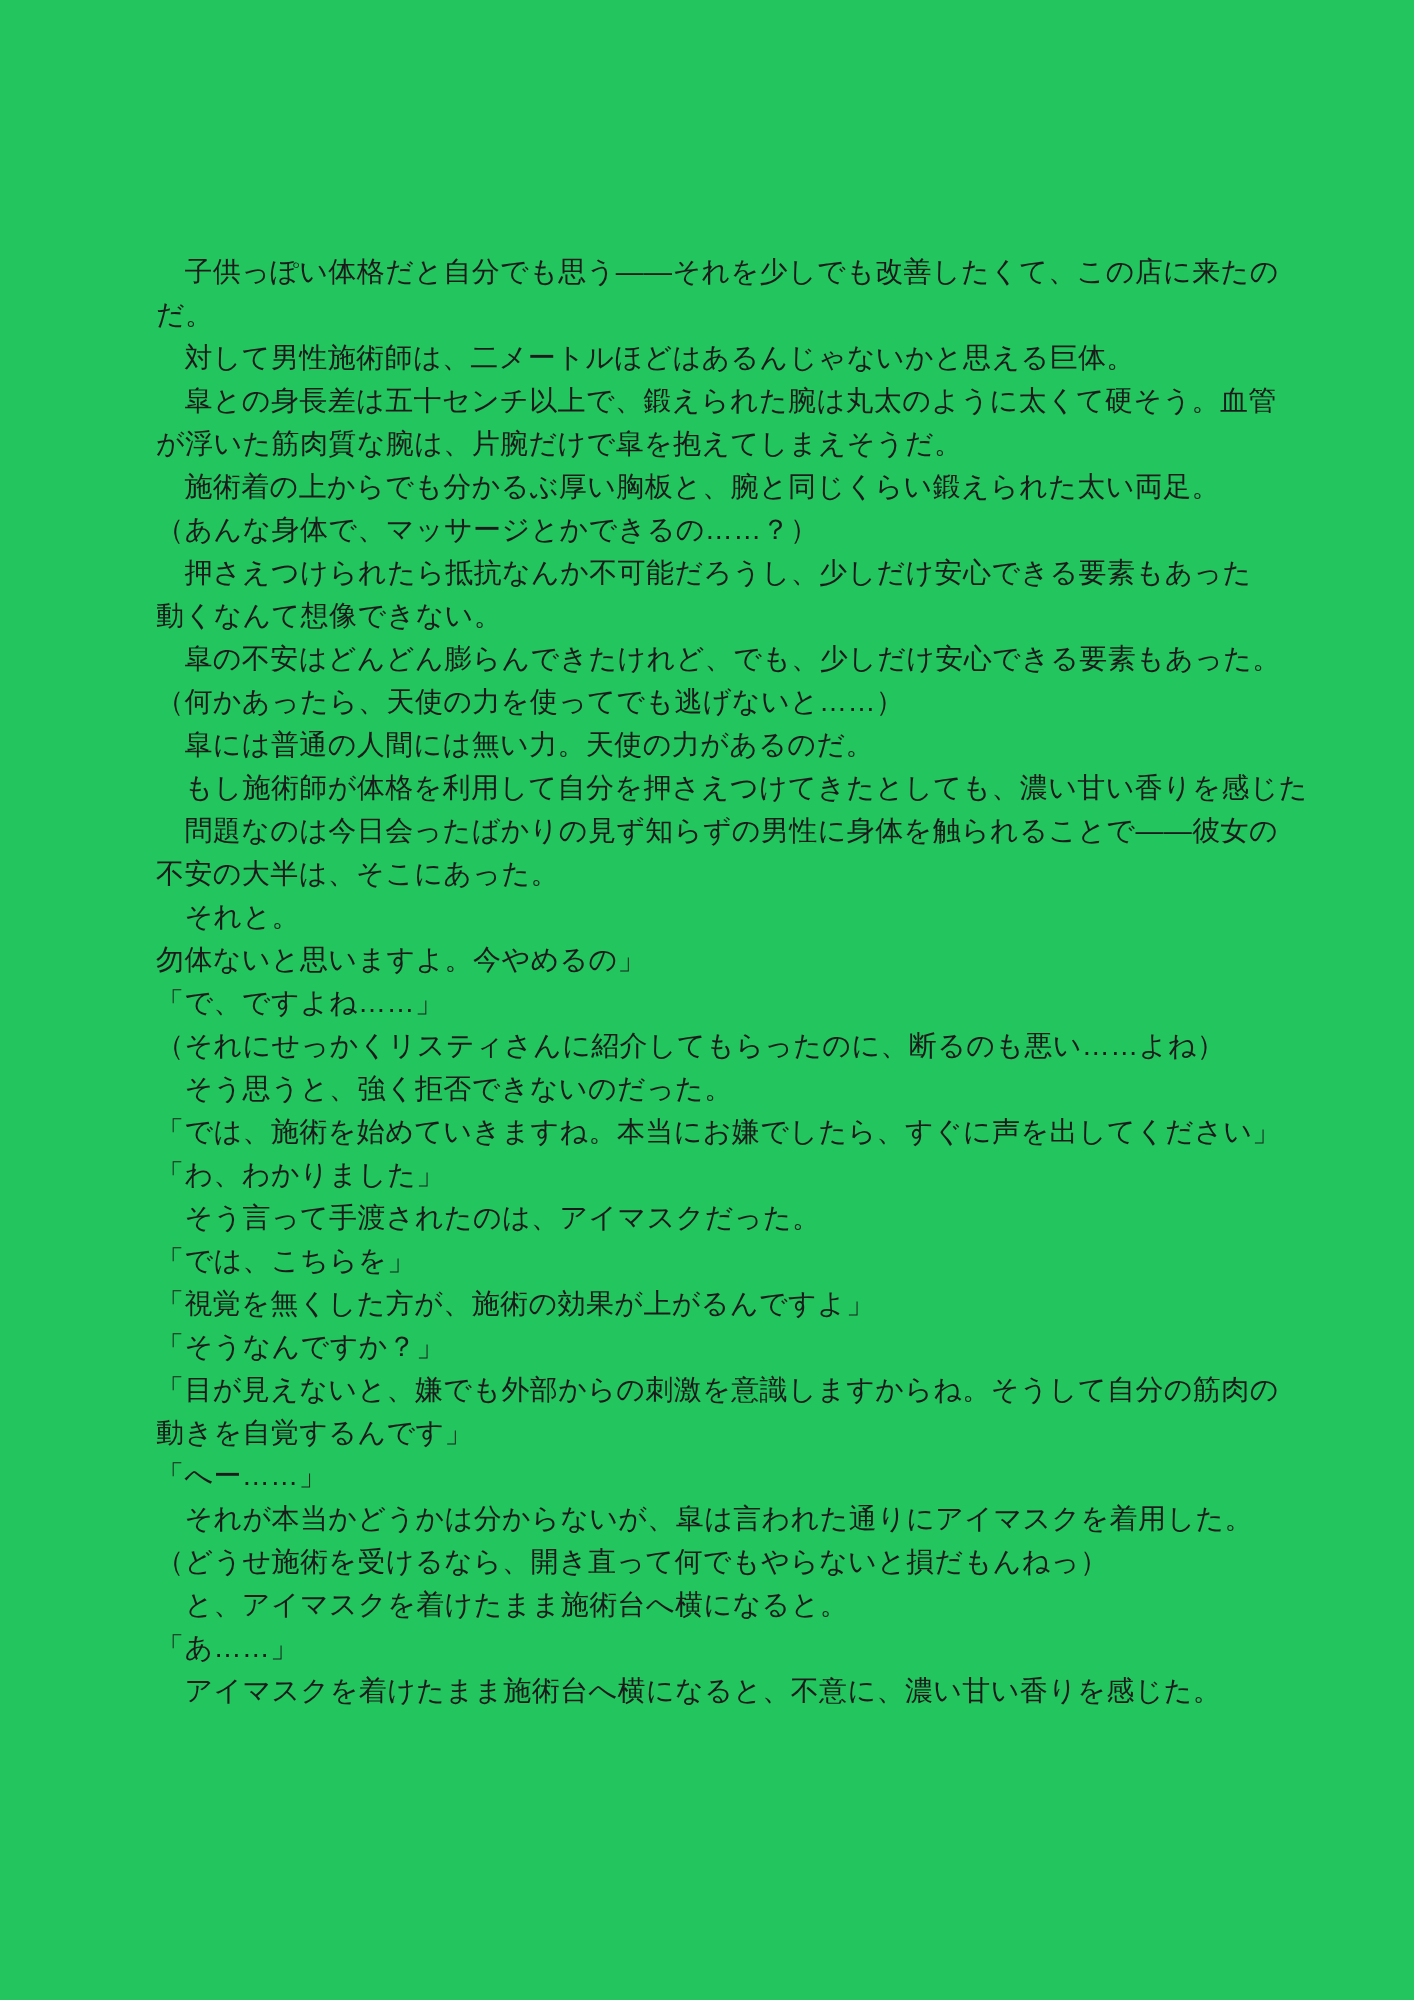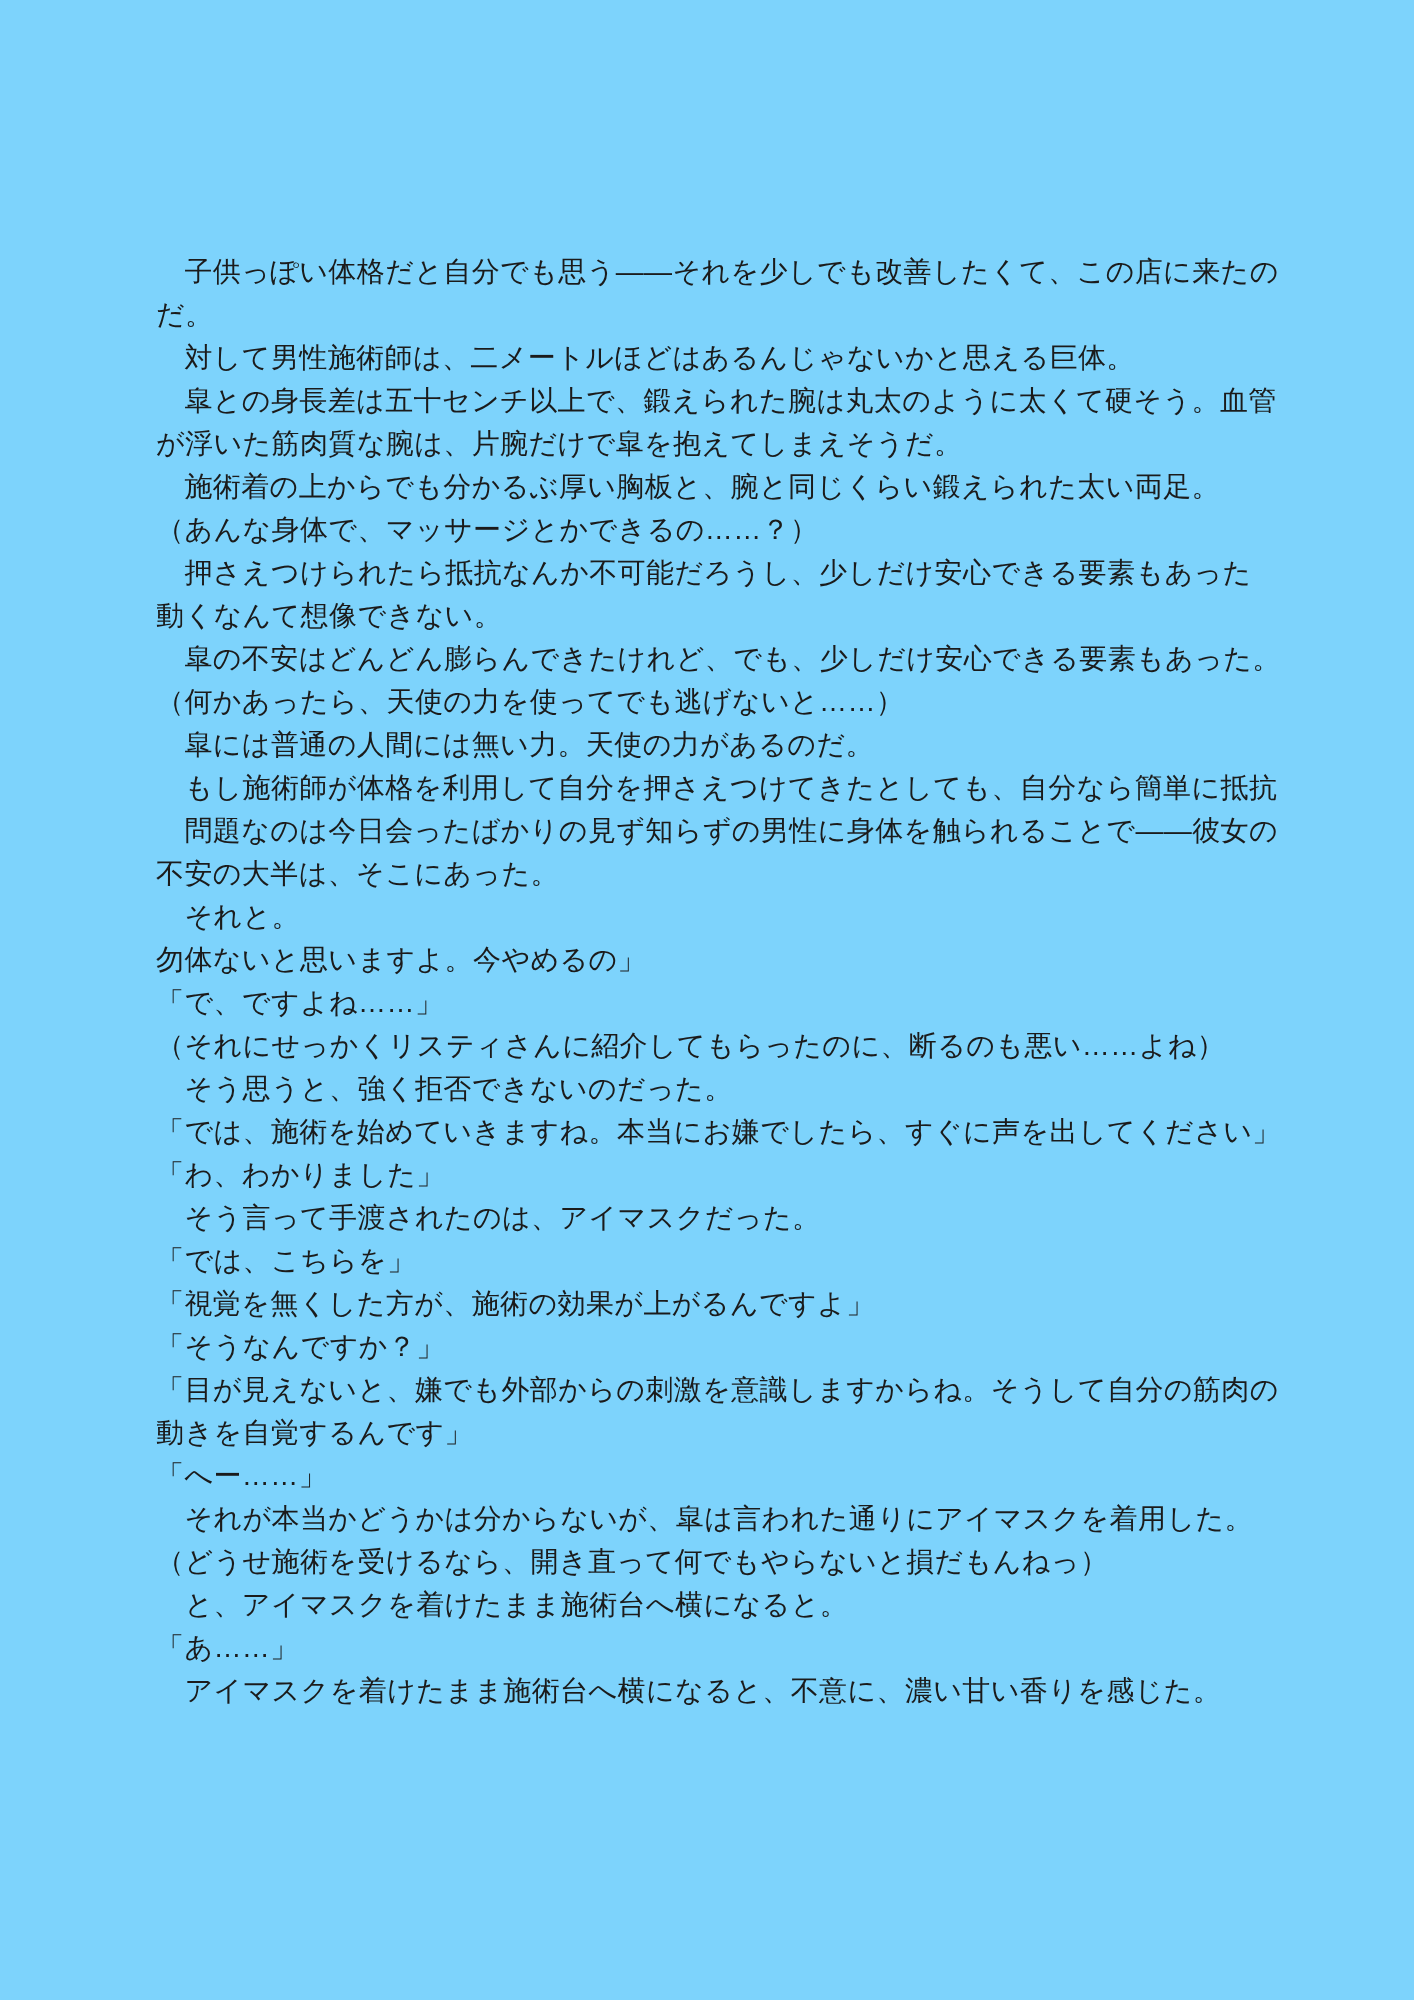--- a/index.html
+++ b/index.html
@@ -10,21 +10,21 @@
   body {
     width: 1414px;
     height: 2000px;
     position: relative;
     font-family: "Liberation Sans", sans-serif;
     overflow: hidden;
   }
   .page {
     position: absolute;
     inset: 0;
-    background: #7dd3fc;
+    background: #22c55e;
   }
   .text-block {
     position: absolute;
     left: 156px;
     top: 250px;
     width: 1104px;
   }
   .line {
     font-size: 28px;
     line-height: 43px;
@@ -45,21 +45,21 @@
     <div class="line">　対して男性施術師は、二メートルほどはあるんじゃないかと思える巨体。</div>
     <div class="line">　皐との身長差は五十センチ以上で、鍛えられた腕は丸太のように太くて硬そう。血管</div>
     <div class="line">が浮いた筋肉質な腕は、片腕だけで皐を抱えてしまえそうだ。</div>
     <div class="line">　施術着の上からでも分かるぶ厚い胸板と、腕と同じくらい鍛えられた太い両足。</div>
     <div class="line">（あんな身体で、マッサージとかできるの……？）</div>
     <div class="line">　押さえつけられたら抵抗なんか不可能だろうし、少しだけ安心できる要素もあった</div>
     <div class="line">動くなんて想像できない。</div>
     <div class="line">　皐の不安はどんどん膨らんできたけれど、でも、少しだけ安心できる要素もあった。</div>
     <div class="line">（何かあったら、天使の力を使ってでも逃げないと……）</div>
     <div class="line">　皐には普通の人間には無い力。天使の力があるのだ。</div>
-    <div class="line">　もし施術師が体格を利用して自分を押さえつけてきたとしても、自分なら簡単に抵抗</div>
+    <div class="line">　もし施術師が体格を利用して自分を押さえつけてきたとしても、濃い甘い香りを感じた</div>
     <div class="line">　問題なのは今日会ったばかりの見ず知らずの男性に身体を触られることで——彼女の</div>
     <div class="line">不安の大半は、そこにあった。</div>
     <div class="line">　それと。</div>
     <div class="line">勿体ないと思いますよ。今やめるの」</div>
     <div class="line">「で、ですよね……」</div>
     <div class="line">（それにせっかくリスティさんに紹介してもらったのに、断るのも悪い……よね）</div>
     <div class="line">　そう思うと、強く拒否できないのだった。</div>
     <div class="line">「では、施術を始めていきますね。本当にお嫌でしたら、すぐに声を出してください」</div>
     <div class="line">「わ、わかりました」</div>
     <div class="line">　そう言って手渡されたのは、アイマスクだった。</div>

